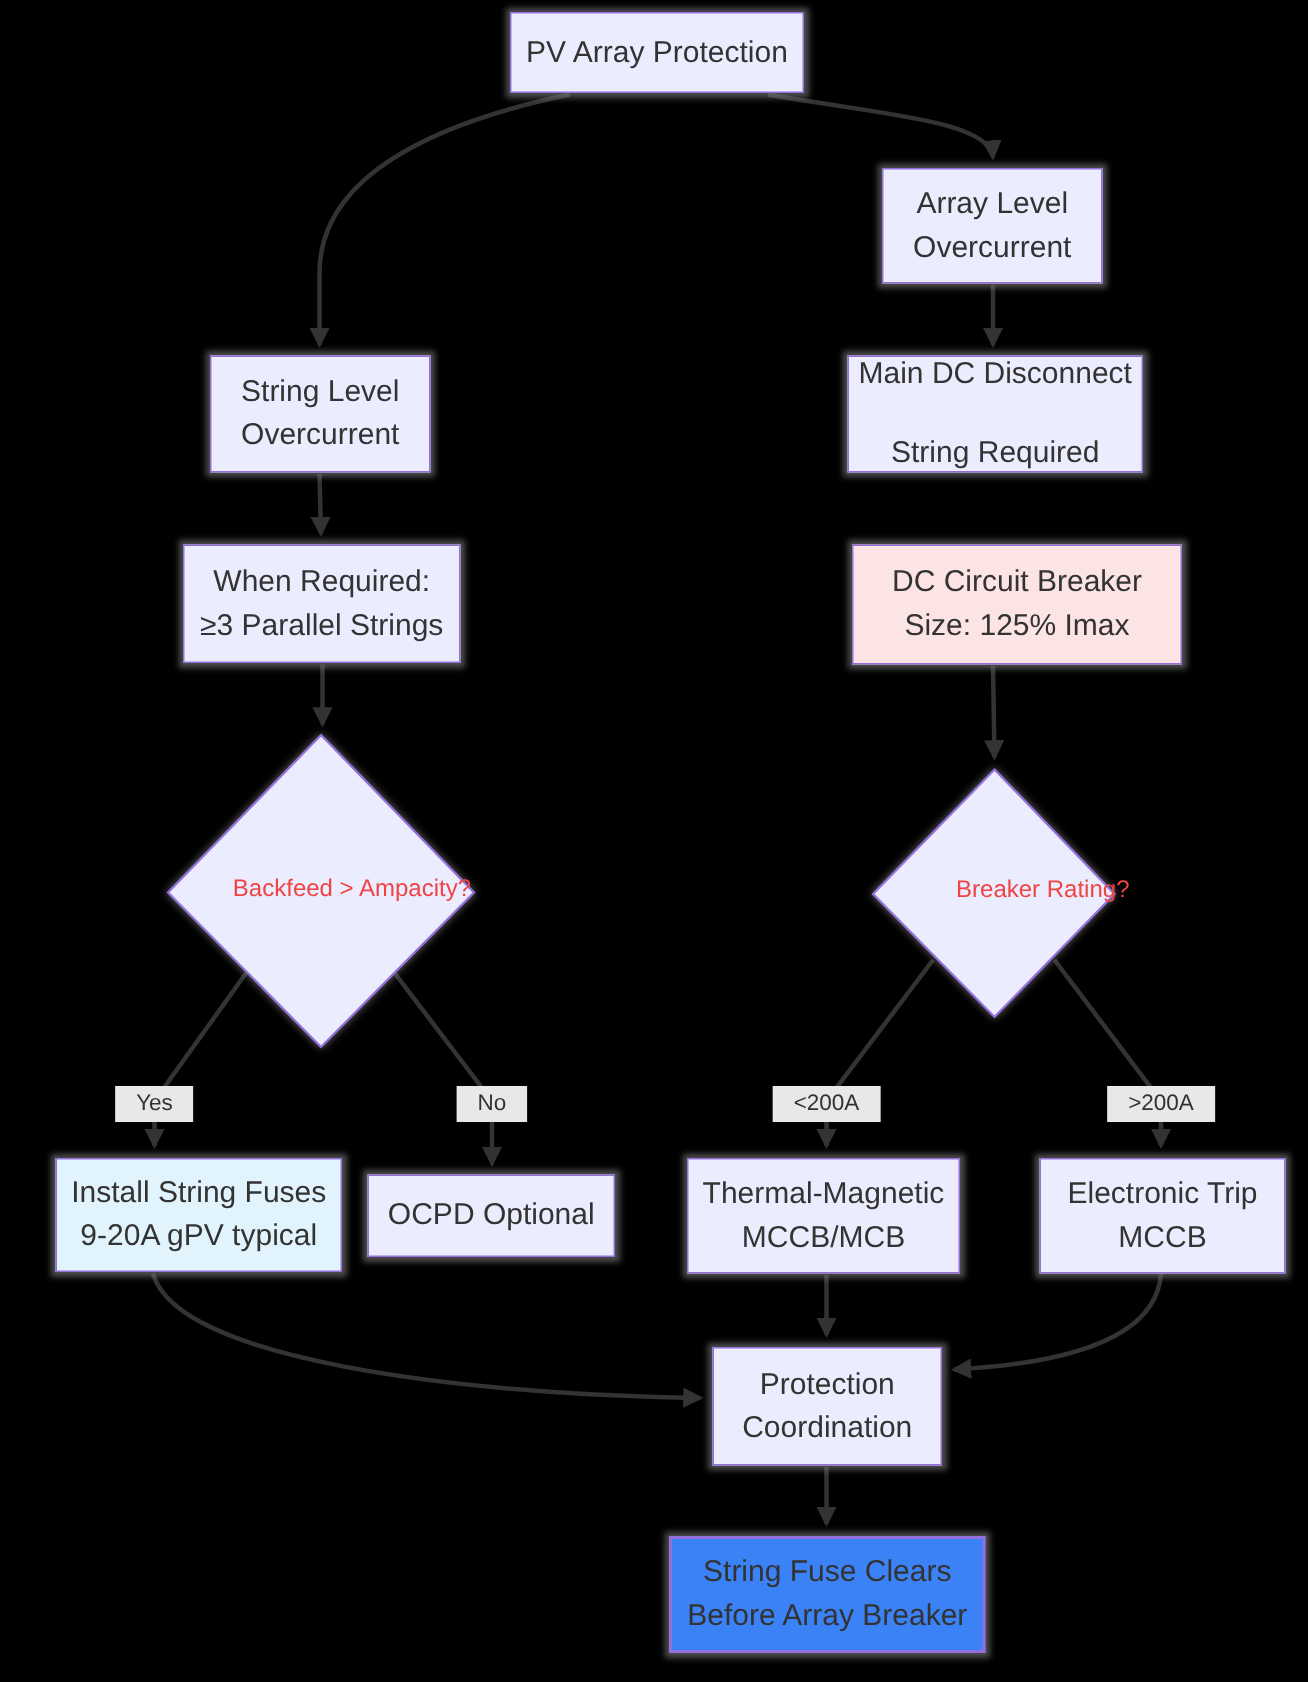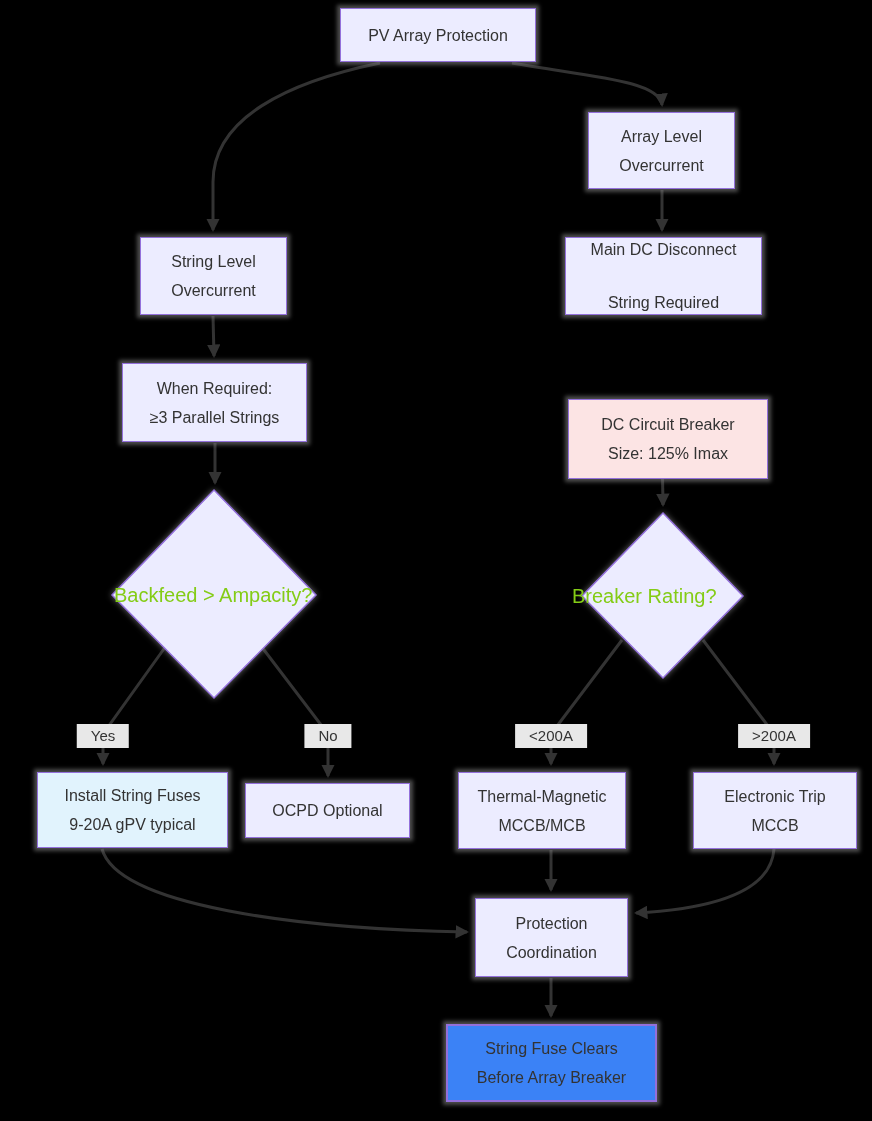--- a/index.html
+++ b/index.html
@@ -37,58 +37,58 @@
     position: absolute;
     z-index: 2;
     background: #ececff;
     border: 1.5px solid #9370db;
     box-shadow: 0 0 4px 3px rgba(130,130,130,0.6);
     display: flex;
     flex-direction: column;
     justify-content: center;
     align-items: center;
     text-align: center;
-    font-size: 16px;
+    font-size: 20px;
     line-height: 29px;
     color: #333333;
     box-sizing: border-box;
   }
   .node.pink   { background: #fce4e4; }
   .node.blue   { background: #e1f3fd; margin-left: 30px; }
   .node.yellow { background: #3b82f6; border-width: 2.5px; }
 
   .dlabel {
     position: absolute;
     z-index: 2;
-    text-align: left;
-    font-size: 20px;
-    color: #84cc16;
+    text-align: right;
+    font-size: 16px;
+    color: #ef4444;
   }
   .elabel {
     position: absolute;
     z-index: 3;
     transform: translate(-50%, -50%);
     background: #e8e8e8;
     color: #333333;
     font-size: 15px;
     padding: 3px 14px;
     line-height: 18px;
     white-space: nowrap;
   }
 
   
   #n-root          { left: 340px; top: 8px;    width: 196px; height: 54px; }
   #n-array-level   { left: 588px; top: 112px;  width: 147px; height: 77px; }
   #n-string-level  { left: 140px; top: 237px;  width: 147px; height: 78px; }
   #n-main-dc       { left: 565px; top: 237px;  width: 197px; height: 78px; gap: 24px; }
   #n-when-required { left: 122px; top: 363px;  width: 185px; height: 79px; }
-  #n-dc-breaker    { left: 568px; top: 363px;  width: 200px; height: 80px; margin-top: 36px; }
+  #n-dc-breaker    { left: 568px; top: 363px;  width: 220px; height: 80px; }
   #n-install-fuses { left: 7px;   top: 772px;  width: 191px; height: 76px; }
   #n-ocpd          { left: 245px; top: 783px;  width: 165px; height: 55px; }
-  #n-thermal       { left: 458px; top: 772px;  width: 168px; height: 77px; }
+  #n-thermal       { left: 458px; top: 772px;  width: 182px; height: 77px; }
   #n-electronic    { left: 693px; top: 772px;  width: 164px; height: 77px; }
   #n-coordination  { left: 475px; top: 898px;  width: 153px; height: 79px; }
   #n-fuse-clears   { left: 446px; top: 1024px; width: 211px; height: 78px; }
 
   #dl-backfeed { left: 114px; top: 584px; width: 200px; }
   #dl-breaker  { left: 572px; top: 585px; width: 181px; }
 
   #el-yes  { left: 103px; top: 736px; }
   #el-no   { left: 328px; top: 736px; }
   #el-lt   { left: 551px; top: 736px; }

